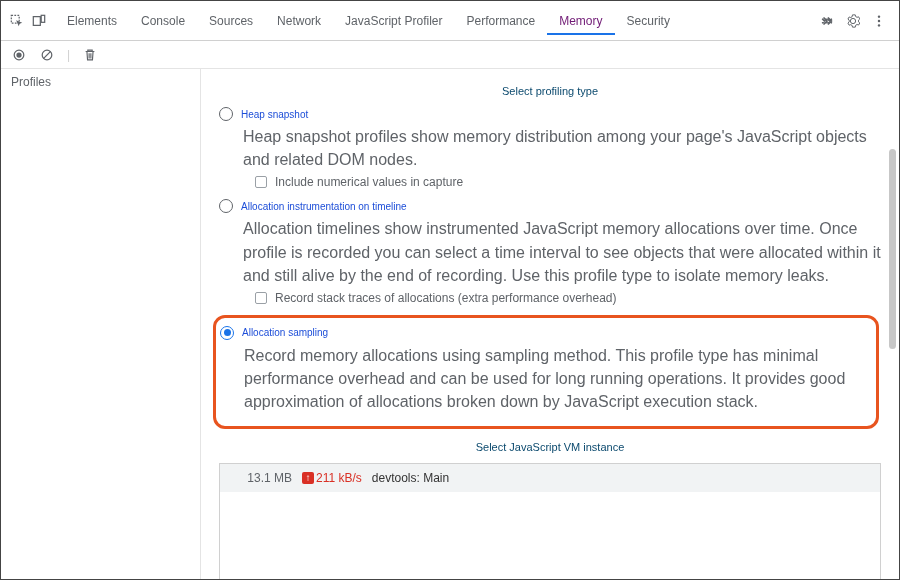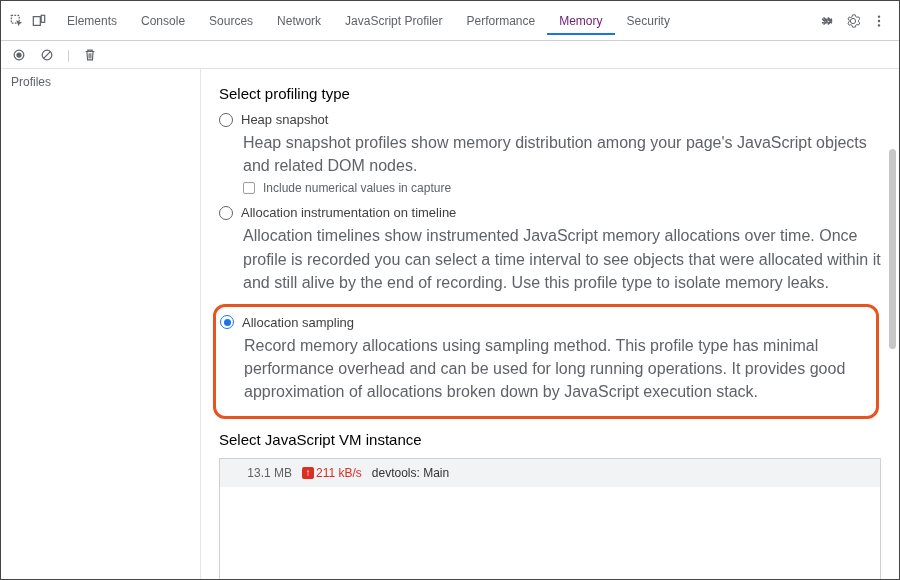--- a/index.html
+++ b/index.html
@@ -14,29 +14,29 @@
   .icon { width:16px; height:16px; display:inline-flex; align-items:center; justify-content:center; color:#5f6368; }
   .icon svg { width:14px; height:14px; }
   
   .toolbar { display:flex; align-items:center; height:28px; border-bottom:1px solid #e4e4e4; padding:0 10px; gap:12px;}
   
   .body { display:flex; height:calc(100% - 56px); }
   .sidebar { width:200px; border-right:1px solid #e4e4e4; padding:6px 10px; color:#5f6368; }
   .sidebar-title { font-size:12px; color:#5f6368; }
   .main { flex:1; overflow:auto; position:relative; padding:12px 18px 0 18px;}
   .main::-webkit-scrollbar { width:12px; }
-  .section-title { font-size:15px; color:#000000; margin:4px 0 10px 0; }
+  .section-title { font-size:11px; color:#0c4a6e; margin:4px 0 10px 0;text-align:center; }
   .option { margin-bottom:10px; }
   .option-header { display:flex; align-items:center; gap:8px; }
   .radio { width:14px; height:14px; border:1.5px solid #5f6368; border-radius:50%; display:inline-flex; align-items:center; justify-content:center; flex:0 0 auto;}
   .radio.checked { border-color:#1a73e8; }
   .radio.checked::after { content:""; width:7px; height:7px; background:#1a73e8; border-radius:50%; }
-  .option-label { font-size:13px; color:#404040; }
+  .option-label { font-size:10px; color:#1d4ed8; }
   .option-desc { font-size:16px; color:#5f6368; margin:4px 0 4px 24px; line-height:1.45;}
-  .subopt { display:flex; align-items:center; gap:8px; margin-left:24px; margin-top:4px; color:#5f6368; font-size:12px;}
+  .subopt { display:flex; align-items:center; gap:8px; margin-left:36px; margin-top:4px; color:#5f6368; font-size:12px;}
   .checkbox { width:12px; height:12px; border:1.5px solid #9aa0a6; border-radius:2px; flex:0 0 auto;}
   .highlight { border:3px solid #e8541f; border-radius:12px; padding:8px 8px 8px 4px; margin-left:-6px; margin-right:2px; }
   .vm-box { border:1px solid #d0d0d0; height:150px; margin-top:6px; }
   .vm-row { display:flex; align-items:center; height:28px; background:#f1f3f4; padding:0 10px; gap:10px; font-size:12px;}
   .mem { color:#5f6368; width:62px; text-align:right;}
   .rate { color:#d93025; display:flex; align-items:center; gap:2px;}
   .ratebox { background:#d93025; color:#fff; width:12px; height:12px; font-size:10px; display:inline-flex; align-items:center; justify-content:center; border-radius:2px;}
   .footer-row { display:flex; align-items:center; gap:10px; margin:10px 0 10px 10px; font-size:12px;}
   .footer-mem { font-weight:600; color:#202124; }
   .footer-label { font-weight:600; color:#202124; margin-left:6px;}
@@ -134,20 +134,24 @@
           <span>Include numerical values in capture</span>
         </div>
       </div>
 
       <div class="option">
         <div class="option-header">
           <span class="radio"></span>
           <span class="option-label">Allocation instrumentation on timeline</span>
         </div>
         <div class="option-desc">Allocation timelines show instrumented JavaScript memory allocations over time. Once profile is recorded you can select a time interval to see objects that were allocated within it and still alive by the end of recording. Use this profile type to isolate memory leaks.</div>
+        <div class="subopt">
+          <span class="checkbox"></span>
+          <span>Record stack traces of allocations (extra performance overhead)</span>
+        </div>
       </div>
 
       <div class="option highlight">
         <div class="option-header">
           <span class="radio checked"></span>
           <span class="option-label">Allocation sampling</span>
         </div>
         <div class="option-desc">Record memory allocations using sampling method. This profile type has minimal performance overhead and can be used for long running operations. It provides good approximation of allocations broken down by JavaScript execution stack.</div>
       </div>
 

